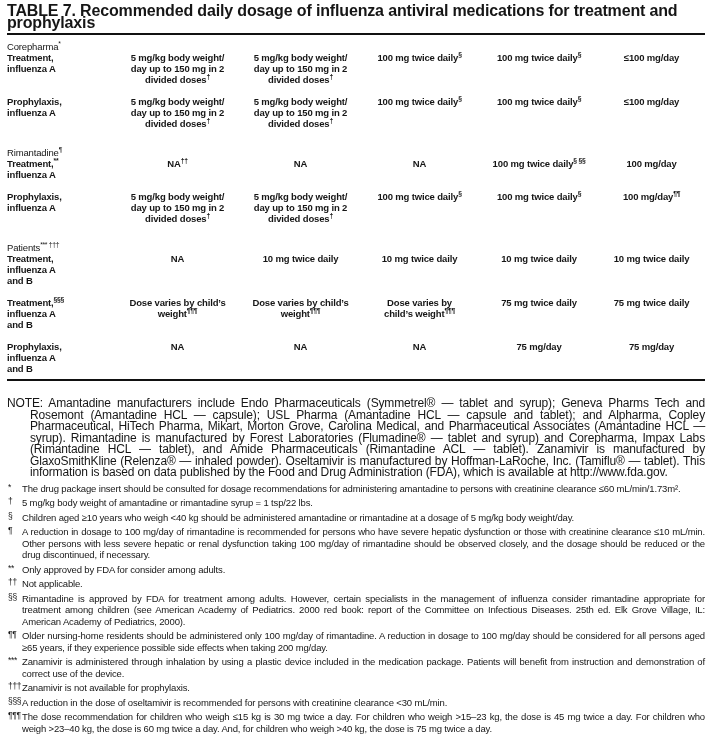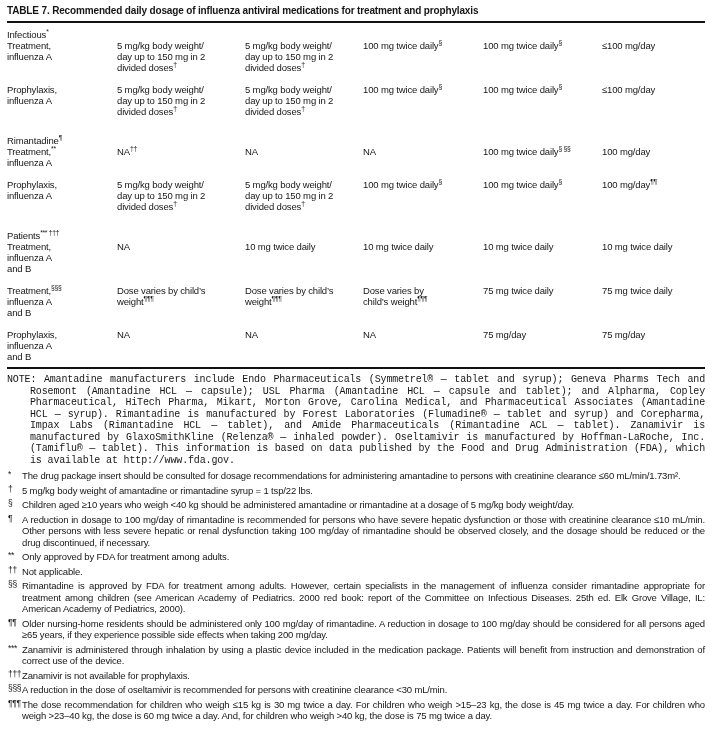--- a/index.html
+++ b/index.html
@@ -6,44 +6,44 @@
   body{
     width:710px;height:744px;overflow:hidden;
     font-family:"Liberation Sans","DejaVu Sans",sans-serif;
     color:#161616;-webkit-font-smoothing:antialiased;
     letter-spacing:-0.15px;
   }
   .page{padding:5px 5px 8px 7px;width:698px;}
 
   
   .tbl-title{
-    font-size:10px;font-weight:bold;line-height:12px;
+    font-size:16px;font-weight:bold;line-height:12px;
     padding-bottom:4px;border-bottom:2px solid #111;
   }
 
   
   table.tbl{border-collapse:collapse;table-layout:fixed;width:698px;border-bottom:2.5px solid #111;}
   table.tbl td{font-size:9.5px;line-height:11px;vertical-align:top;padding:0;}
   .agehead td{vertical-align:bottom;}
   td.agegrp{text-align:center;border-bottom:1px solid #111;padding:6px 0 2px 0;}
   .colheads td{border-bottom:2.5px solid #111;padding:5px 0 4px 0;text-align:center;}
   .colheads td.agentcol{text-align:left;}
   tr.grp td{padding-top:7px;}
   tr.grp.first td{padding-top:6px;}
-  tr.datarow td{padding-bottom:11px;}
-  tr.datarow td.dose{padding-left:3px;padding-right:4px;}
+  tr.datarow td{padding-bottom:11px;font-weight:bold;}
+  tr.datarow td.dose{padding-left:3px;padding-right:4px;text-align:center;}
   tr.lastrow td{padding-bottom:5px;}
   .pre{white-space:pre-line;}
   .blk{display:block;white-space:pre-line;}
   sup{font-size:6.8px;vertical-align:super;line-height:0;letter-spacing:-0.3px;}
 
   
   .note{
-    margin-top:5px;font-size:10px;line-height:11.5px;
-    padding-left:23px;text-indent:-23px;text-align:justify;font-family:Liberation Mono, monospace;
+    margin-top:17px;font-size:12px;line-height:11.5px;
+    padding-left:23px;text-indent:-23px;text-align:justify;
   }
   .fnlist{margin-top:4px;}
   .fn{position:relative;padding-left:15px;margin-bottom:3px;
       font-size:9.5px;line-height:11.5px;}
   .fnm{position:absolute;left:1px;top:-1px;font-size:8.5px;letter-spacing:-0.3px;}
   .fnt{display:block;text-align:justify;}
 </style>
 </head>
 <body>
 
@@ -56,21 +56,21 @@
       <col style="width:107px">
         <col style="width:128px">
         <col style="width:118px">
       <col style="width:120px">
         <col style="width:119px">
         <col style="width:106px">
     </colgroup>
     <tbody>
 
       <tr class="grp first">
-        <td colspan="6"><span>Infectious</span><sup>*</sup></td>
+        <td colspan="6"><span>Corepharma</span><sup>*</sup></td>
       </tr>
       <tr class="datarow">
         <td><span>Treatment,</span><sup></sup><span class="blk">influenza A</span></td>
         <td class="dose"><span class="pre">5 mg/kg body weight/
 day up to 150 mg in 2
 divided doses</span><sup>†</sup></td>
         <td class="dose"><span class="pre">5 mg/kg body weight/
 day up to 150 mg in 2
 divided doses</span><sup>†</sup></td>
         <td class="dose"><span class="pre">100 mg twice daily</span><sup>§</sup></td>
@@ -165,21 +165,21 @@
     <div class="fn">
         <span class="fnm">§</span>
         <span class="fnt">Children aged ≥10 years who weigh &lt;40 kg should be administered amantadine or rimantadine at a dosage of 5 mg/kg body weight/day.</span>
       </div>
     <div class="fn">
         <span class="fnm">¶</span>
         <span class="fnt">A reduction in dosage to 100 mg/day of rimantadine is recommended for persons who have severe hepatic dysfunction or those with creatinine clearance ≤10 mL/min. Other persons with less severe hepatic or renal dysfunction taking 100 mg/day of rimantadine should be observed closely, and the dosage should be reduced or the drug discontinued, if necessary.</span>
       </div>
     <div class="fn">
         <span class="fnm">**</span>
-        <span class="fnt">Only approved by FDA for treatment among adults.</span>
+        <span class="fnt">Only approved by FDA for consider among adults.</span>
       </div>
     <div class="fn">
         <span class="fnm">††</span>
         <span class="fnt">Not applicable.</span>
       </div>
     <div class="fn">
         <span class="fnm">§§</span>
         <span class="fnt">Rimantadine is approved by FDA for treatment among adults. However, certain specialists in the management of influenza consider rimantadine appropriate for treatment among children (see American Academy of Pediatrics. 2000 red book: report of the Committee on Infectious Diseases. 25th ed. Elk Grove Village, IL: American Academy of Pediatrics, 2000).</span>
       </div>
     <div class="fn">

